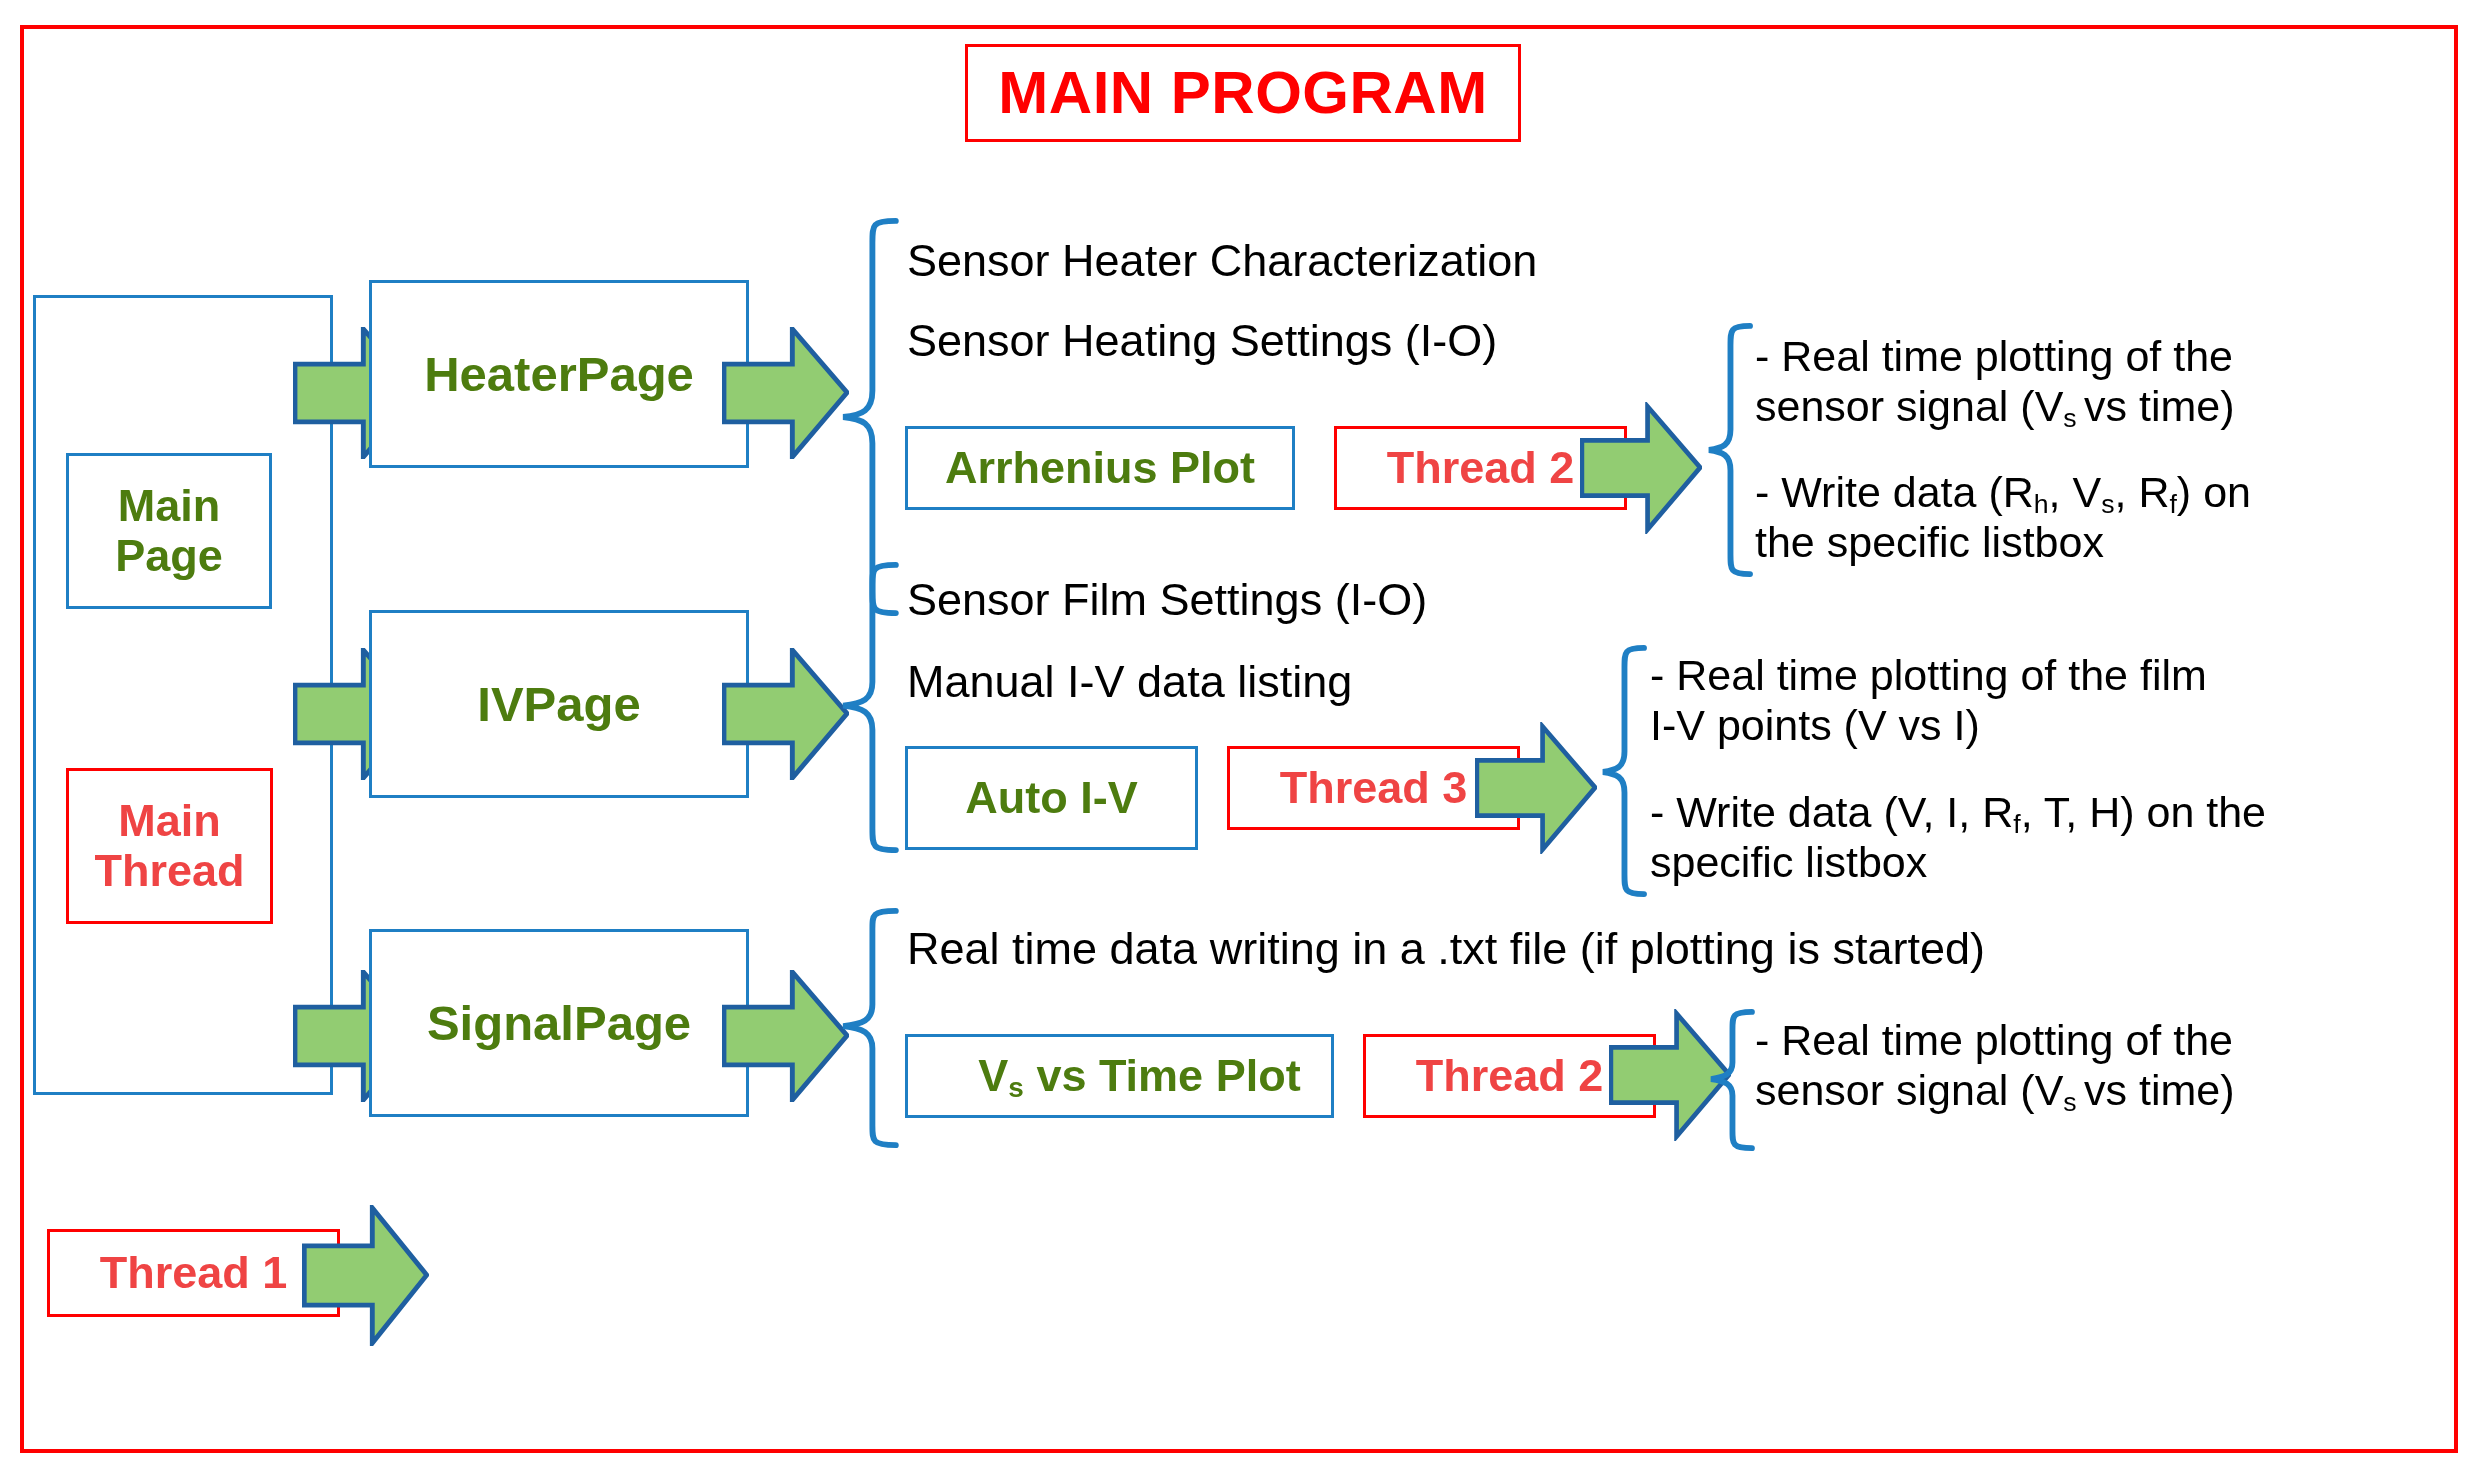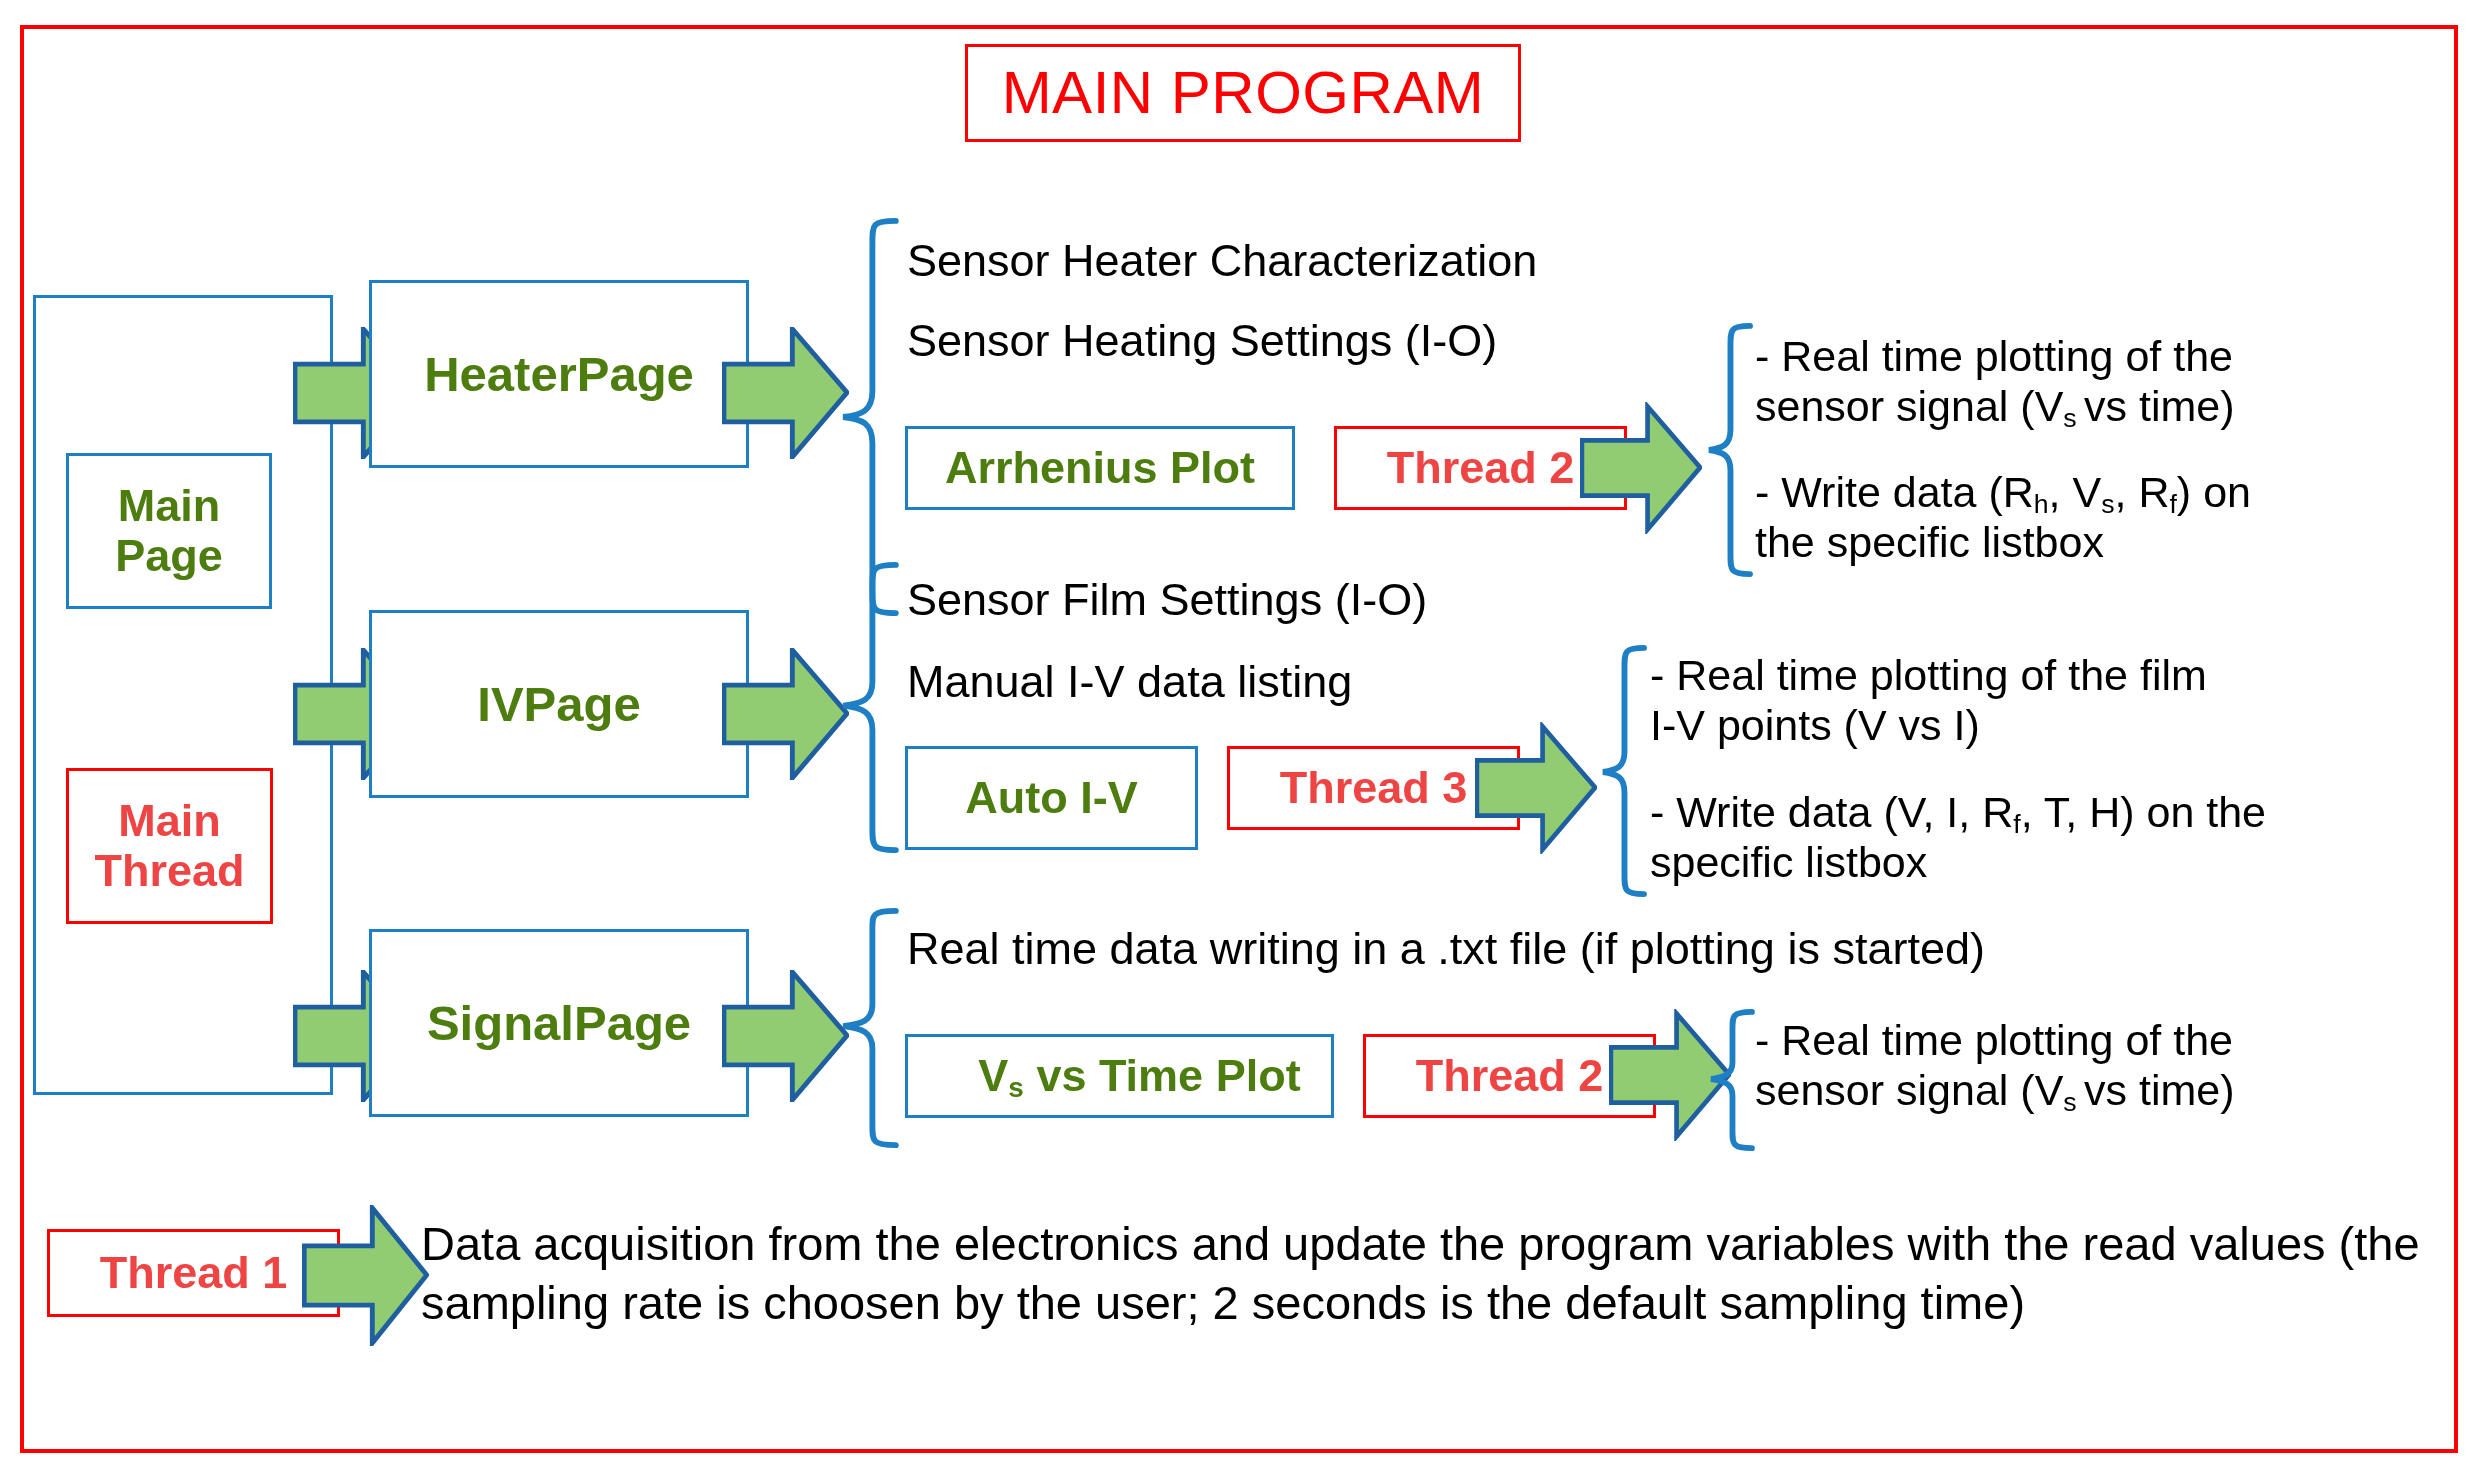--- a/index.html
+++ b/index.html
@@ -5,21 +5,21 @@
   html,body{margin:0;padding:0;background:#ffffff;}
   body{font-family:"Liberation Sans",sans-serif;}
   #canvas{position:relative;width:2478px;height:1478px;background:#fff;overflow:hidden;}
 
   
   .program-frame{position:absolute;left:19.5px;top:25px;width:2438px;height:1428px;
     border:4.9px solid #FF0000;box-sizing:border-box;}
 
   .title-box{position:absolute;left:965px;top:44px;width:556px;height:98px;
     border:3.9px solid #FF0000;box-sizing:border-box;display:flex;align-items:center;justify-content:center;}
-  .title-box span{color:#FF0000;font-size:60px;letter-spacing:0.5px;font-weight:400;line-height:1;}
+  .title-box span{color:#FF0000;font-size:60px;letter-spacing:0.5px;font-weight:700;line-height:1;}
 
   
   .bluebox{position:absolute;border:3.9px solid #1F7FC4;box-sizing:border-box;background:#fff;}
   .redbox{position:absolute;border:3.9px solid #FF0000;box-sizing:border-box;background:#fff;}
   .lbl-blue{color:#4d7c0f;font-weight:bold;}
   .lbl-red{color:#ef4444;font-weight:bold;}
   .ctr{display:flex;align-items:center;justify-content:center;text-align:center;line-height:1.12;}
 
   
   .arrow{position:absolute;}
@@ -202,16 +202,15 @@
   <div class="redbox ctr" style="left:47px;top:1229px;width:293px;height:88px;font-size:45px;">
     <span class="lbl-red">Thread 1</span>
   </div>
 
   <div class="arrow" style="left:302px;top:1205px;">
     <svg width="127" height="141" viewBox="0 0 130 145">
       <polygon points="2,42 72,42 72,3 128,72 72,142 72,103 2,103" fill="#92CC72" stroke="#1F5FA0" stroke-width="5" stroke-linejoin="miter"></polygon>
     </svg>
   </div>
 
-  <div class="txt" style="left:421px;top:1214px;width:1999px;font-size:47px;line-height:1.26;">Data acquisition from the electronics and update the program variables with the read values (the sampling rate is choosen by the user; 2 seconds is the default sampling time)</div>
 
 </div>
 
 
 </body></html>

